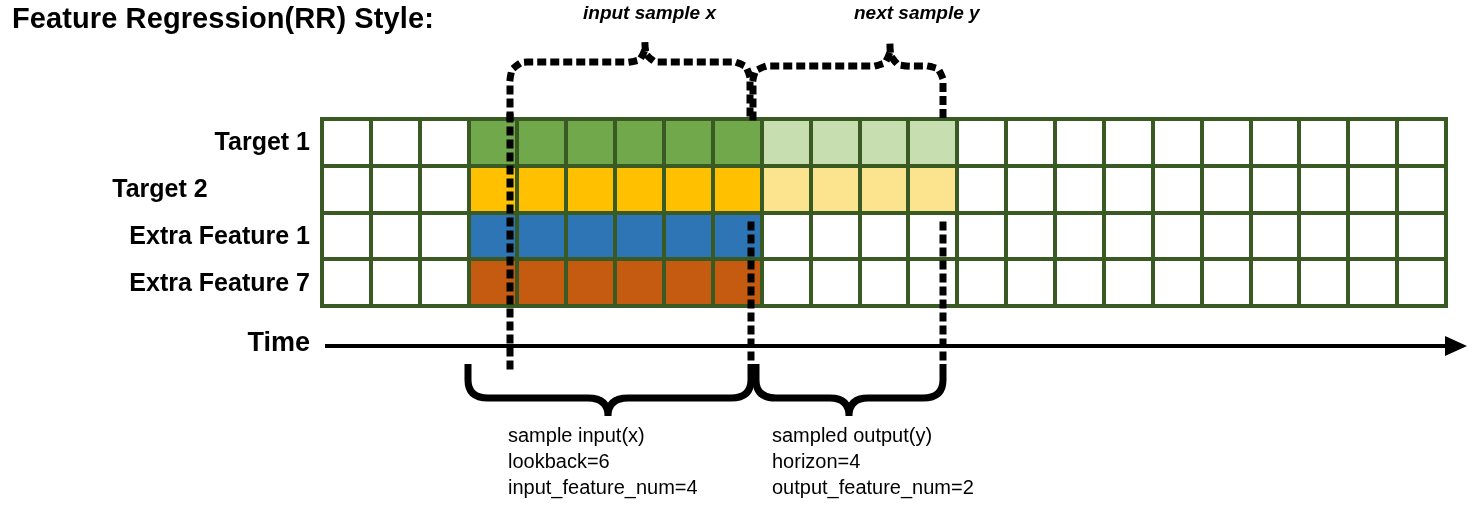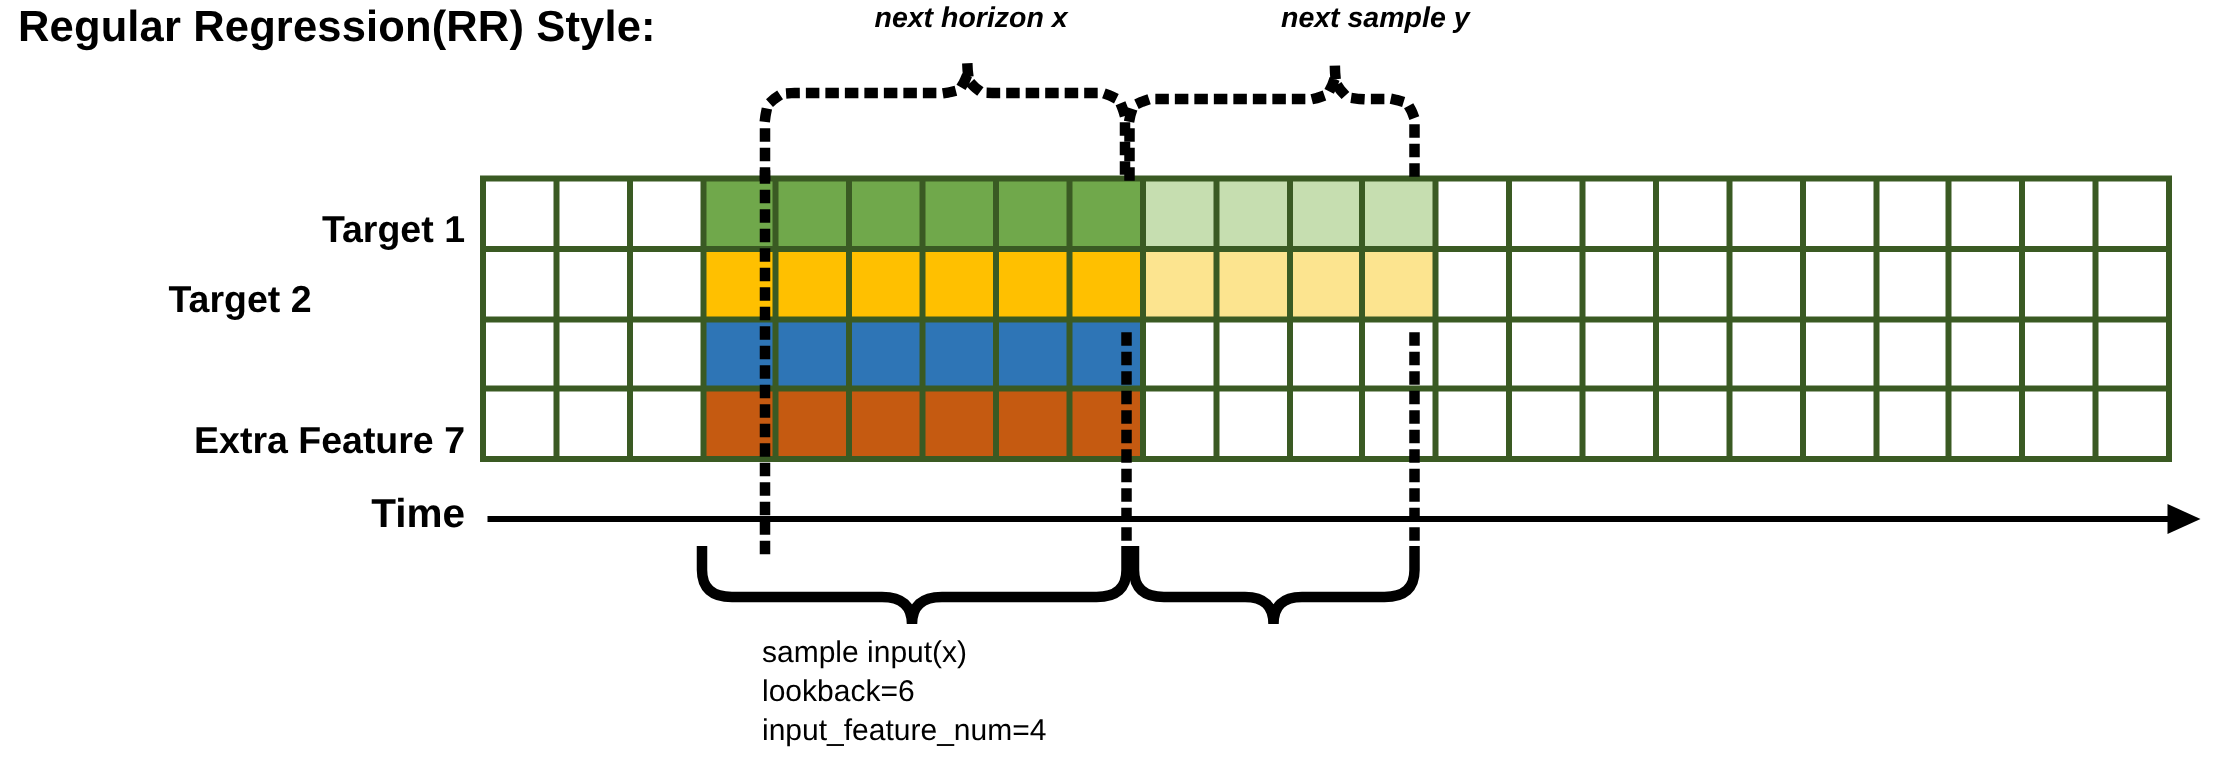--- a/index.html
+++ b/index.html
@@ -8,21 +8,21 @@
   .stage{position:absolute;left:0;top:0;width:1476px;height:516px;}
 
   #title{position:absolute;left:12px;top:2px;font-size:29px;font-weight:700;
          letter-spacing:.1px;white-space:nowrap;}
 
   .toplabel{position:absolute;top:2px;font-size:19px;font-weight:700;
             font-style:italic;white-space:nowrap;}
   #lbl-next-x{left:583px;}
   #lbl-next-y{left:818px;margin-left:36px;}
 
-  #rowlabels{position:absolute;left:0px;top:130px;width:310px;height:190px;}
+  #rowlabels{position:absolute;left:0px;top:118px;width:310px;height:190px;}
   .rowlabel{position:absolute;right:0;width:300px;text-align:right;
             font-size:25px;font-weight:700;white-space:nowrap;height:47px;
             line-height:47px;}
 
   #grid{position:absolute;left:320px;top:117px;width:1128px;height:191px;
         background:#3A5A23;display:grid;
         grid-template-columns:repeat(23,1fr);grid-template-rows:repeat(4,1fr);
         gap:4px;padding:4px;box-sizing:border-box;}
   .cell{background:#ffffff;}
 
@@ -39,28 +39,29 @@
   #txt-output{left:772px;top:422px;}
 
   svg.ov{position:absolute;left:0;top:0;width:1476px;height:516px;
          pointer-events:none;overflow:visible;}
 </style>
 </head>
 <body>
 
 <div class="stage">
 
-  <div id="title">Regular Regression(RR) Style:</div>
+  <div id="title">Feature Regression(RR) Style:</div>
 
-  <div class="toplabel" id="lbl-next-x">next horizon x</div>
+  <div class="toplabel" id="lbl-next-x">input sample x</div>
   <div class="toplabel" id="lbl-next-y">next sample y</div>
 
   <div id="rowlabels">
       <div class="rowlabel" style="top: 0px;">Target 1</div>
       <div class="rowlabel" style="top: 47px; text-align: center;">Target 2</div>
+      <div class="rowlabel" style="top: 94px;">Extra Feature 1</div>
       <div class="rowlabel" style="top: 141px;">Extra Feature 7</div>
     </div>
 
   <div id="grid" style="background: rgb(58, 90, 35);">
       <div class="cell" style="background: rgb(255, 255, 255);"></div>
       <div class="cell" style="background: rgb(255, 255, 255);"></div>
       <div class="cell" style="background: rgb(255, 255, 255);"></div>
       <div class="cell" style="background: rgb(112, 168, 75);"></div>
       <div class="cell" style="background: rgb(112, 168, 75);"></div>
       <div class="cell" style="background: rgb(112, 168, 75);"></div>
@@ -172,14 +173,19 @@
     <div class="bar"></div>
     <div class="head"></div>
   </div>
 
   <div class="bottomtext" id="txt-input">
     <div>sample input(x)</div>
     <div>lookback=6</div>
     <div>input_feature_num=4</div>
   </div>
 
+  <div class="bottomtext" id="txt-output">
+    <div>sampled output(y)</div>
+    <div>horizon=4</div>
+    <div>output_feature_num=2</div>
+  </div>
 
 </div>
 
 </body></html>

